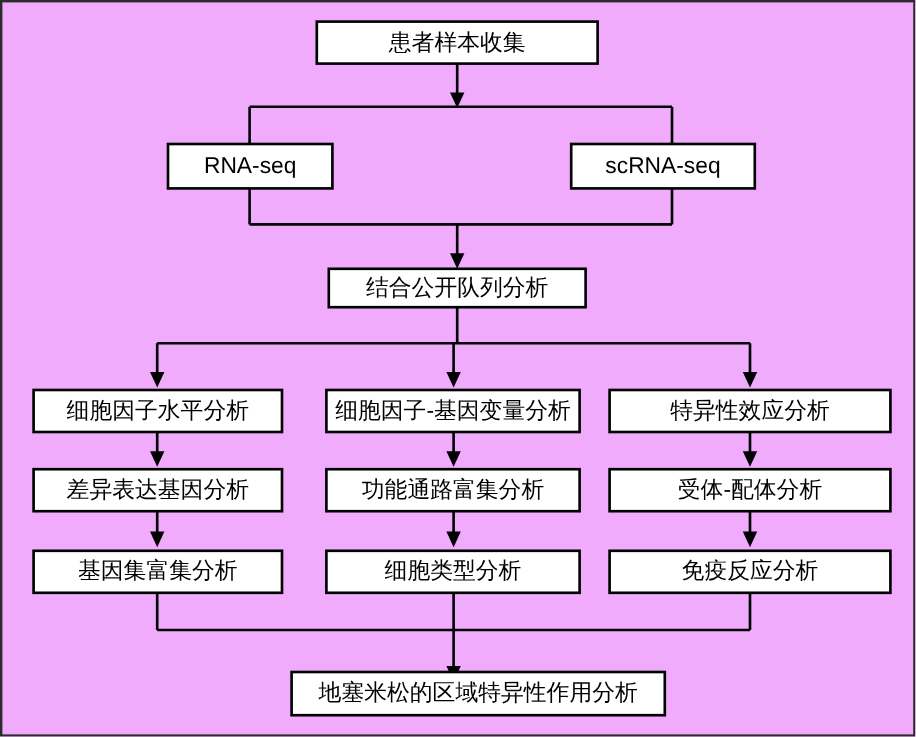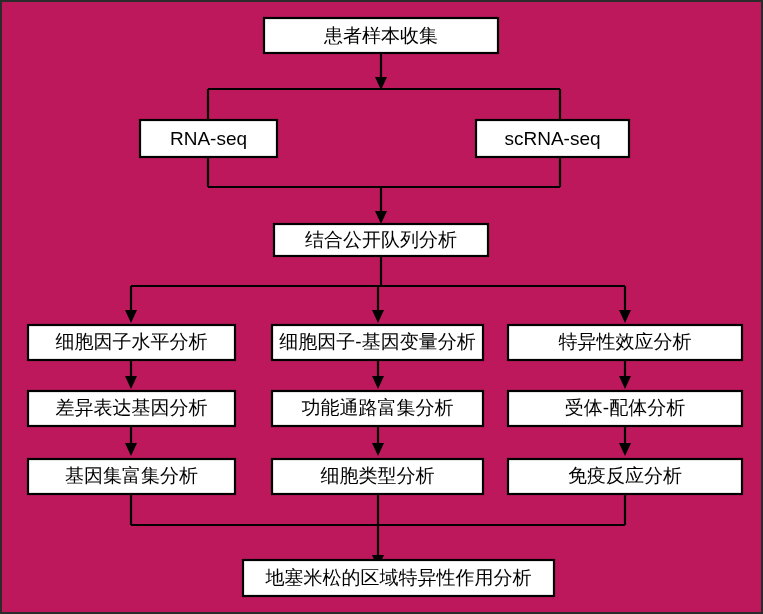--- a/index.html
+++ b/index.html
@@ -7,21 +7,21 @@
     padding: 0;
     background: #ffffff;
   }
   body {
     font-family: "Liberation Sans", "DejaVu Sans", sans-serif;
   }
   #canvas {
     position: relative;
     width: 763px;
     height: 614px;
-    background: #be185d;
+    background: #f0abfc;
     box-sizing: border-box;
     overflow: hidden;
   }
   #frame {
     position: absolute;
     left: 0;
     top: 0;
     width: 763px;
     height: 614px;
     box-sizing: border-box;

